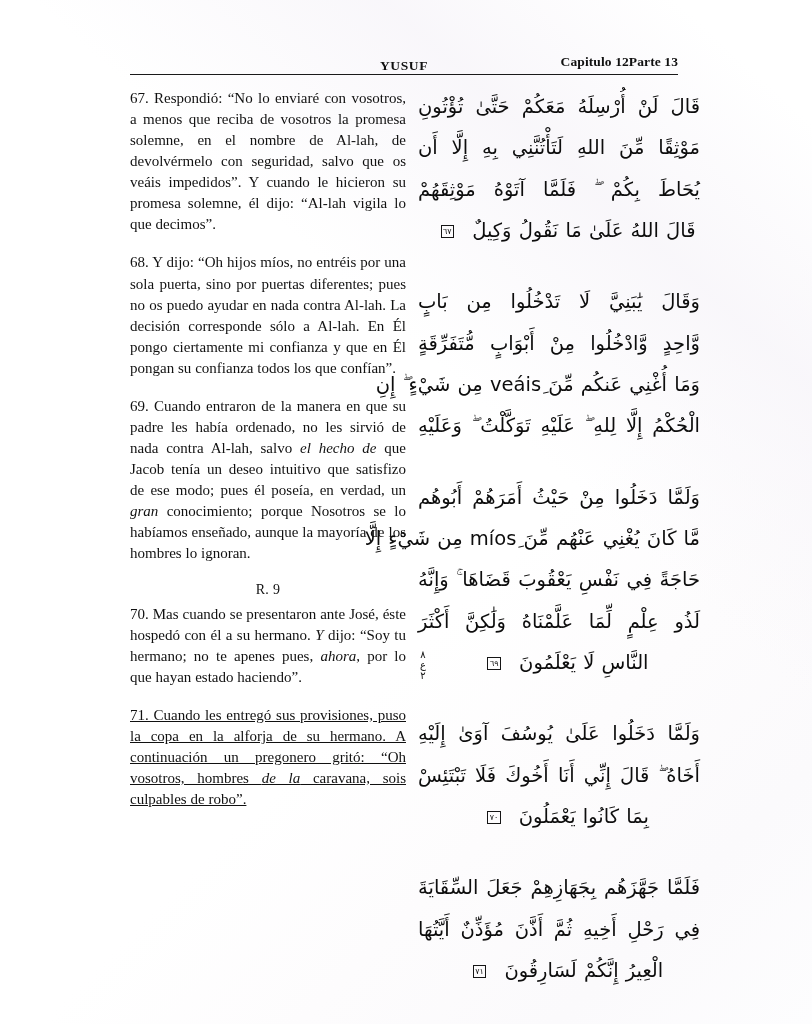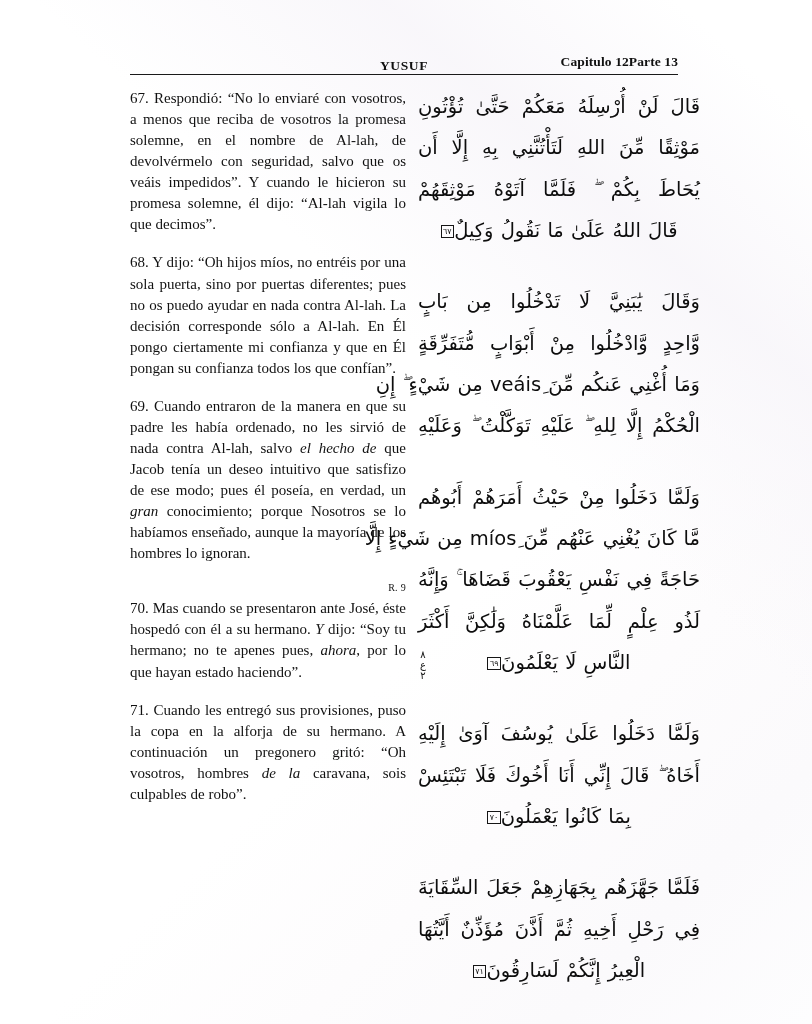--- a/index.html
+++ b/index.html
@@ -84,26 +84,26 @@
   .verse {
     font-size: 15px;
     line-height: 1.405;
     text-align: justify;
     text-justify: inter-word;
     margin: 0 0 17px 0;
     hyphens: manual;
     -webkit-hyphens: manual;
     word-spacing: 0.1px;
   }
-  .verse:last-child { margin-bottom: 0; }
+  .verse:last-child { margin-bottom: 0; text-decoration: underline; }
   .verse i { font-style: italic; }
 
   .ruku-label {
-    text-align: right;
-    font-size: 10px;
+    text-align: center;
+    font-size: 14px;
     line-height: 1.3;
     margin: 2px 0 4px 0;
     letter-spacing: 0.3px;
   }
 
   
   .ablock {
     direction: rtl;
     text-align: justify;
     font-family: "DejaVu Sans", "Liberation Sans", sans-serif;
@@ -125,21 +125,21 @@
     text-align-last: center;
     white-space: normal;
   }
   .ayah-mark {
     display: inline-block;
     border: 1.3px solid #151515;
     font-size: 8px;
     font-family: "DejaVu Sans", sans-serif;
     line-height: 1;
     padding: 1.5px 1.5px;
-    margin: 0 0;
+    margin: 0 18px;
     vertical-align: 3px;
     direction: ltr;
   }
   .ruku-mark {
     position: absolute;
     left: 2px;
     bottom: 2px;
     font-family: "DejaVu Sans", sans-serif;
     font-size: 10px;
     line-height: 1.05;

